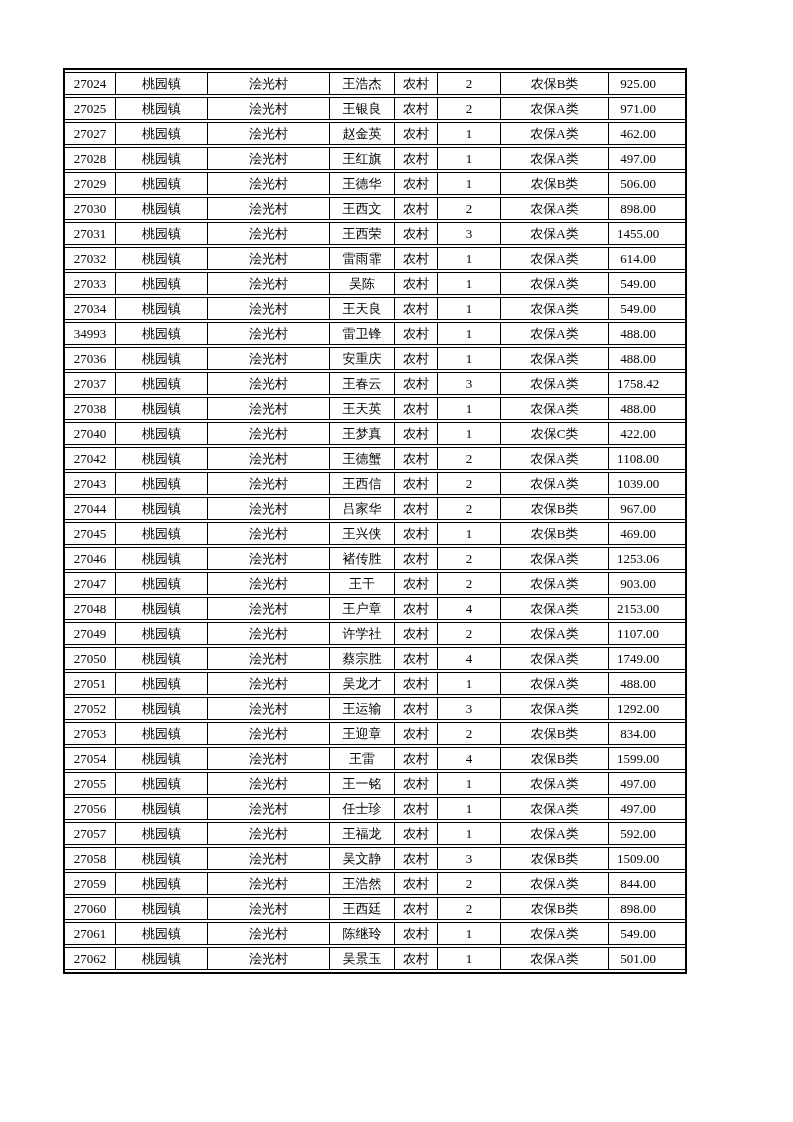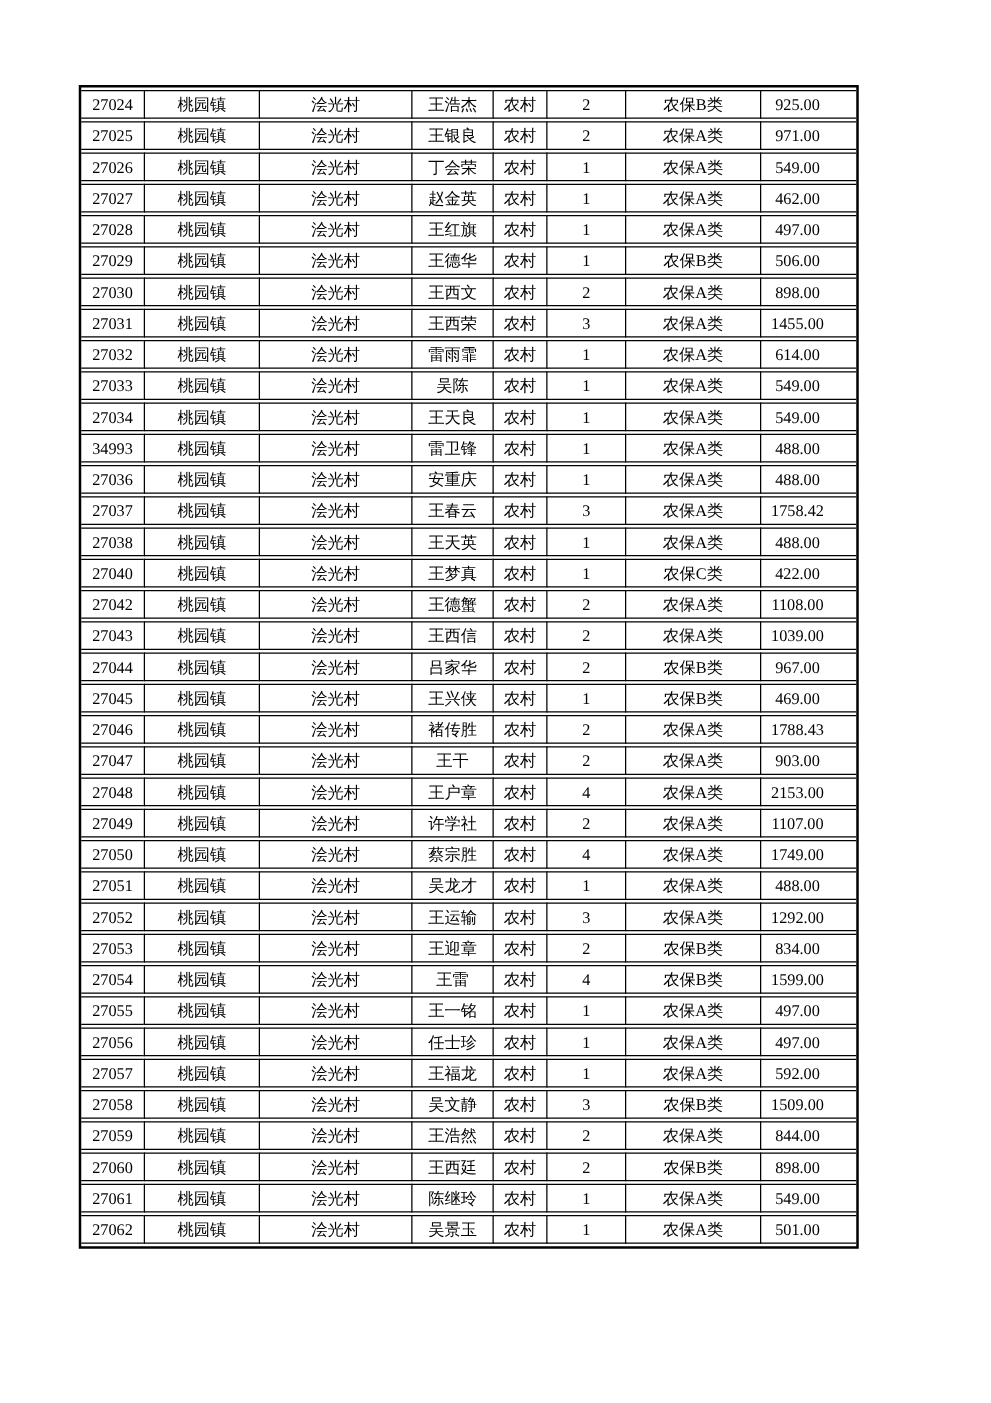--- a/index.html
+++ b/index.html
@@ -76,30 +76,20 @@
           <td>27025</td>
           <td>桃园镇</td>
           <td>浍光村</td>
           <td>王银良</td>
           <td>农村</td>
           <td>2</td>
           <td>农保A类</td>
           <td>971.00</td>
         </tr>
         <tr>
-          <td>27026</td>
-          <td>桃园镇</td>
-          <td>浍光村</td>
-          <td>丁会荣</td>
-          <td>农村</td>
-          <td>1</td>
-          <td>农保A类</td>
-          <td>549.00</td>
-        </tr>
-        <tr>
           <td>27027</td>
           <td>桃园镇</td>
           <td>浍光村</td>
           <td>赵金英</td>
           <td>农村</td>
           <td>1</td>
           <td>农保A类</td>
           <td>462.00</td>
         </tr>
         <tr>
@@ -263,21 +253,21 @@
           <td>469.00</td>
         </tr>
         <tr>
           <td>27046</td>
           <td>桃园镇</td>
           <td>浍光村</td>
           <td>褚传胜</td>
           <td>农村</td>
           <td>2</td>
           <td>农保A类</td>
-          <td>1788.43</td>
+          <td>1253.06</td>
         </tr>
         <tr>
           <td>27047</td>
           <td>桃园镇</td>
           <td>浍光村</td>
           <td>王干</td>
           <td>农村</td>
           <td>2</td>
           <td>农保A类</td>
           <td>903.00</td>

